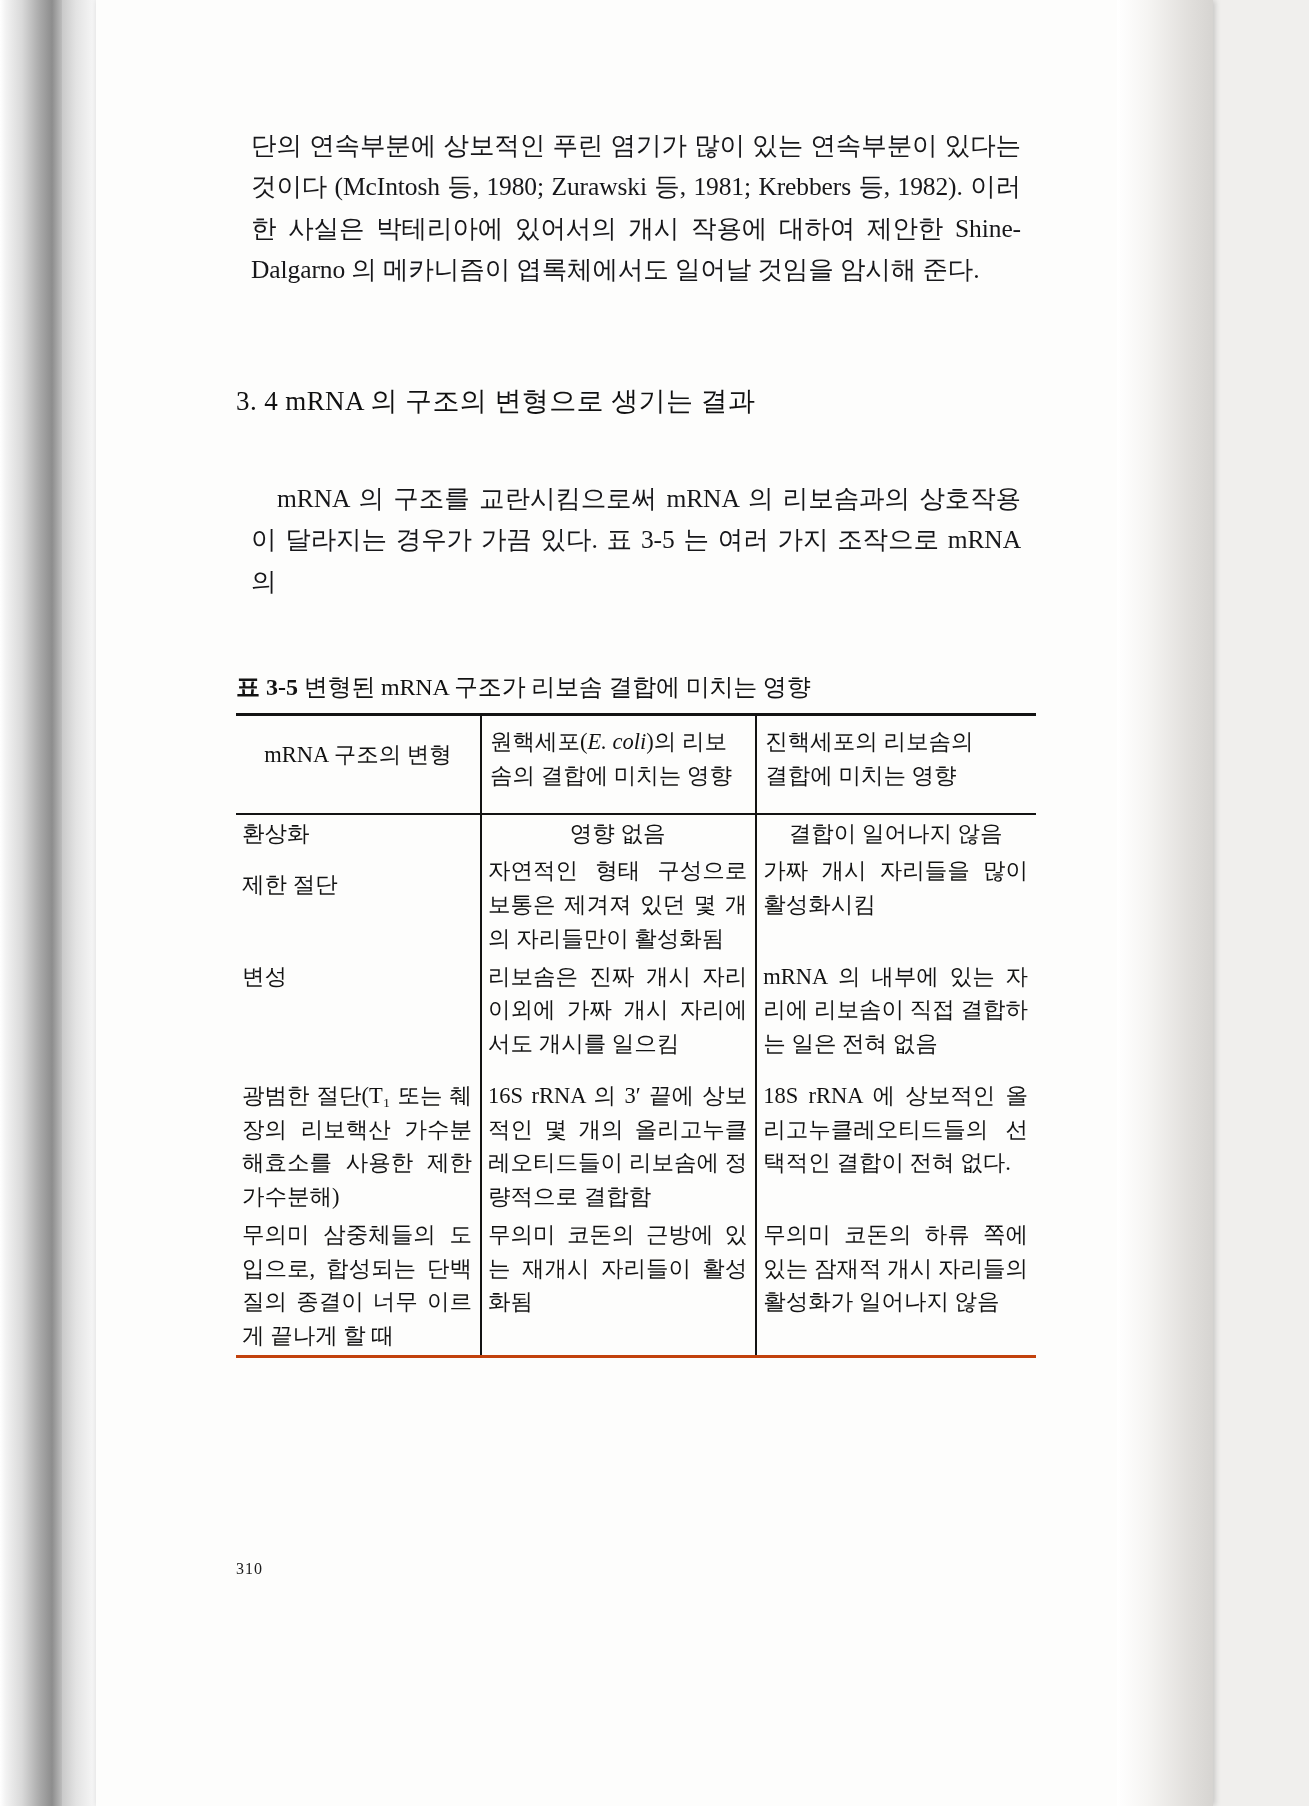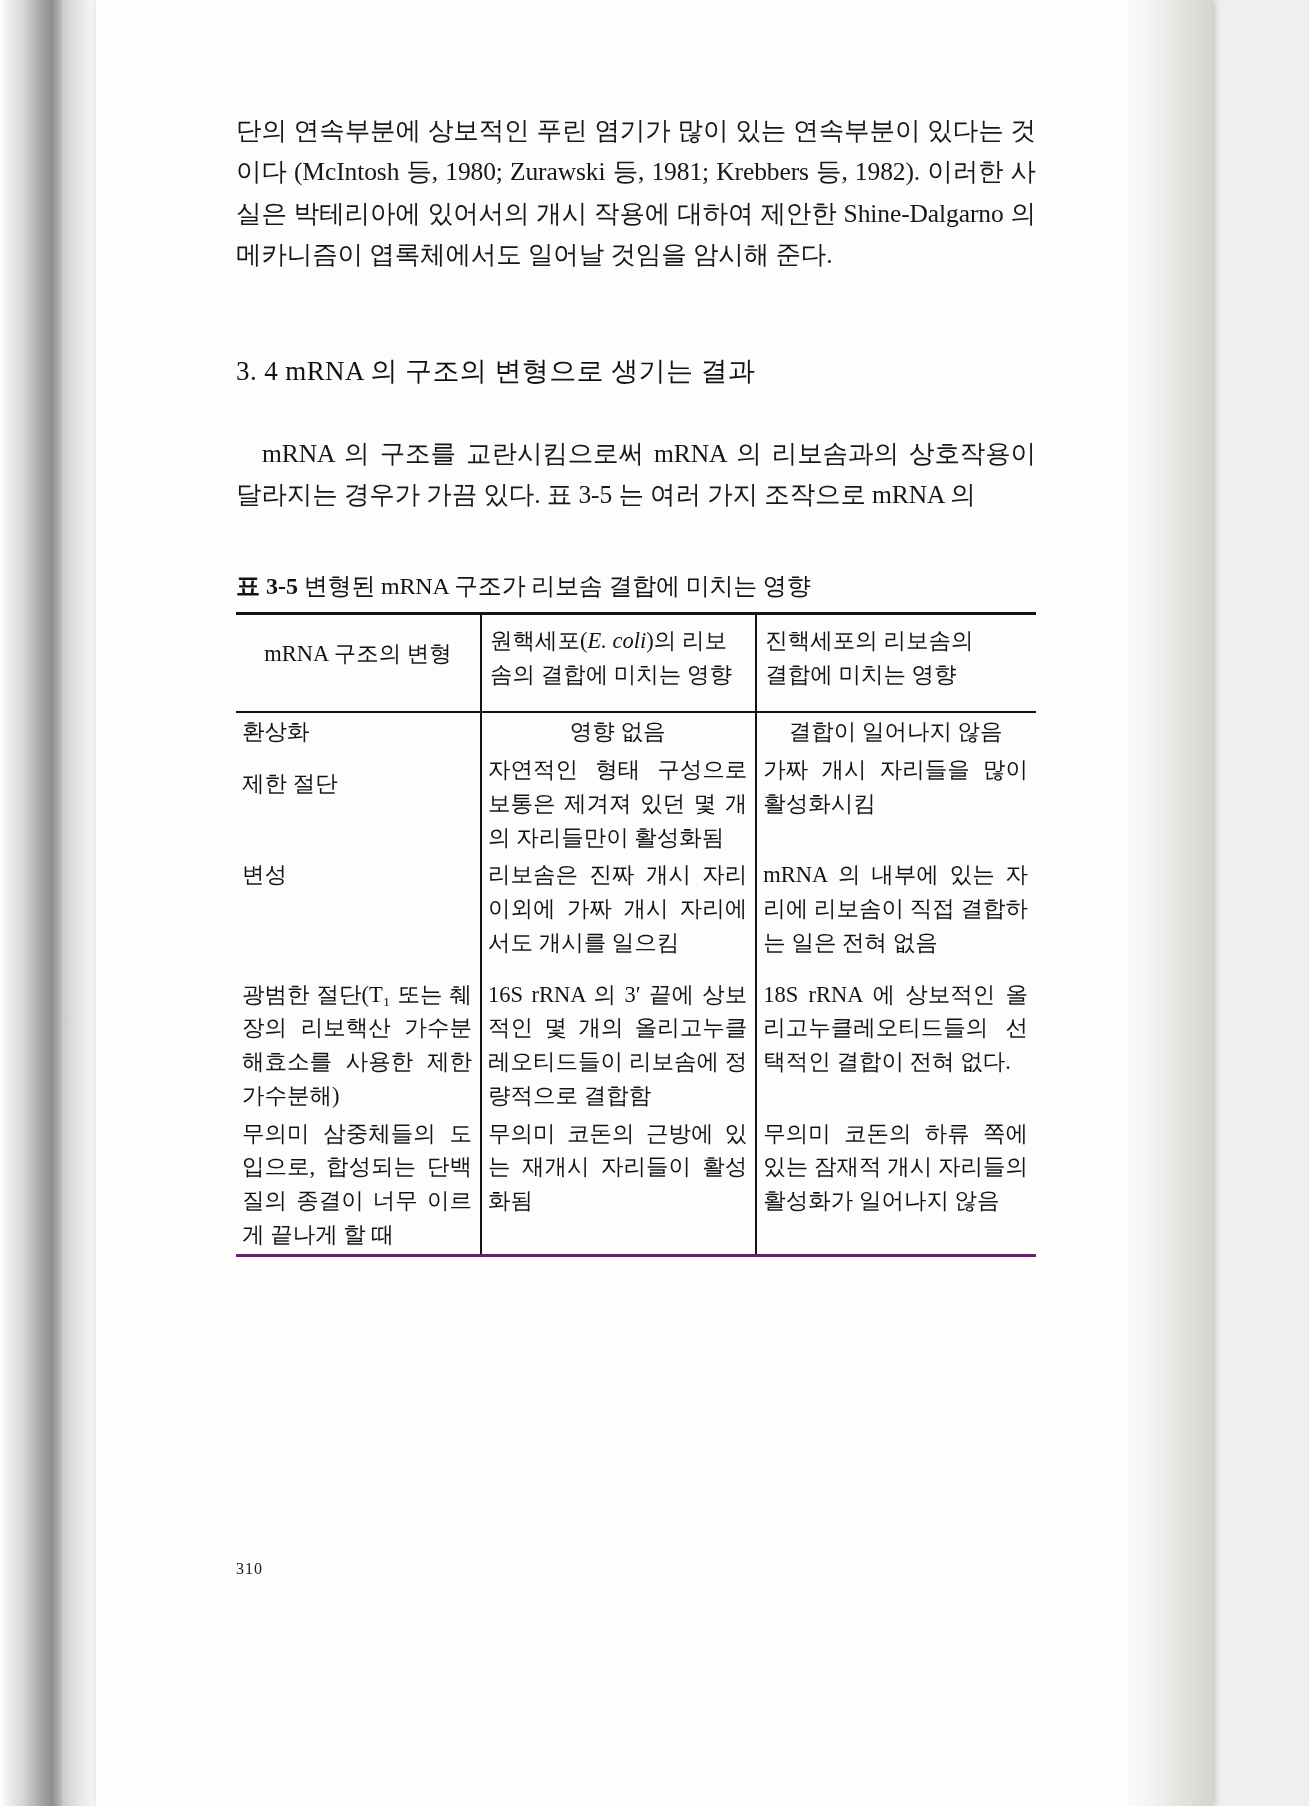--- a/index.html
+++ b/index.html
@@ -48,21 +48,21 @@
     width: 96px; height: 1806px;
     background: linear-gradient(to right, #ffffff 0px, #f6f5f3 30px, #e2e0dd 70px, #d6d4d1 96px);
   }
   .content {
     position: absolute;
     left: 140px;
     top: 110px;
     width: 800px;
   }
   p.body-text {
-    margin: 0;
+    margin: 15px;
     font-size: 25.5px;
     line-height: 1.62;
     text-align: justify;
     color: #17171a;
     letter-spacing: -0.1px;
   }
   p.body-text.indent { text-indent: 26px; }
 
   h2.section-heading {
     margin: 0;
@@ -104,21 +104,21 @@
   table.data-table thead th.col0 {
     text-align: center;
     padding-top: 22px;
   }
   table.data-table tbody td {
     vertical-align: top;
     padding: 2px 8px 2px 6px;
   }
   .rule-top { border-top: 3px solid #131313; }
   .rule-mid { border-bottom: 2px solid #131313; }
-  .rule-bot { border-bottom: 3px solid #701a75; }
+  .rule-bot { border-bottom: 3px solid #c2410c; }
   .vline-l { border-left: 2px solid #131313; }
 
   td.c0 { width: 243px; }
   td.c1 { width: 276px; margin-left: 28px; }
   td.c2 { width: 281px; }
   th.col0 { width: 243px; }
   th.col1 { width: 276px; }
   th.col2 { width: 281px; }
 
   .cell-p { margin: 0; }

